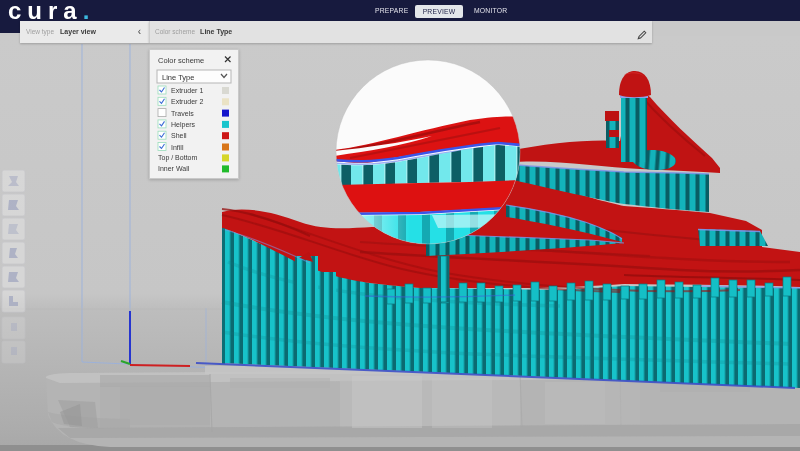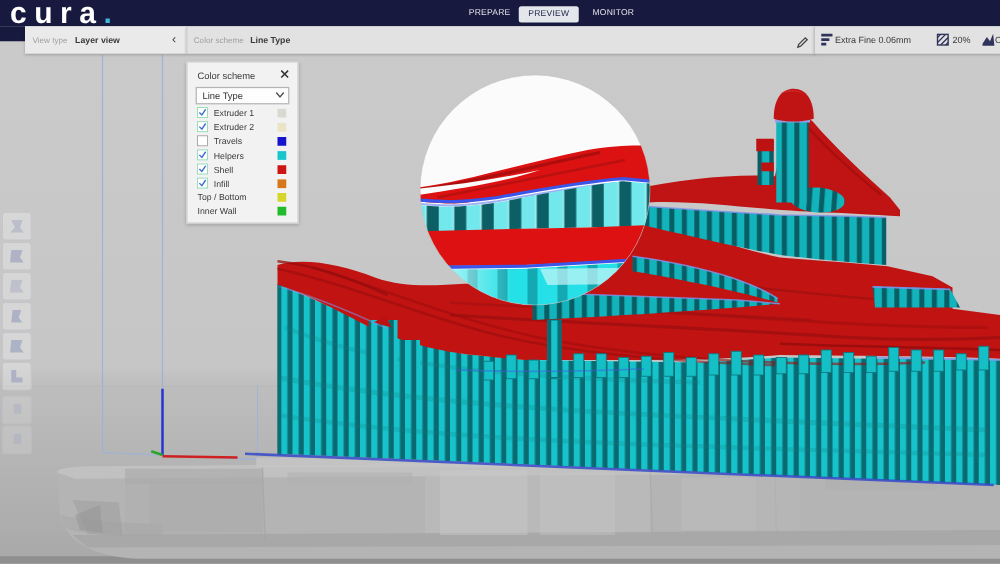--- a/index.html
+++ b/index.html
@@ -205,39 +205,20 @@
 </svg>
 <div id="stage">
 <div id="navbar" class="abs"></div>
 <div id="navcorner" class="abs"></div>
 <div id="logo" class="abs">cura<span>.</span></div>
 <div class="abs tab" style="left:375px;">PREPARE</div>
 <div id="tabPreview" class="abs">PREVIEW</div>
 <div class="abs tab" style="left:474px;">MONITOR</div>
 <div id="toolbar1" class="abs"><span class="lab">View type</span><span class="val">Layer view</span><span class="chev">‹</span></div>
 <div id="toolbar2" class="abs"><span class="lab">Color scheme</span><span class="val">Line Type</span></div>
-<div id="toolbar3" class="abs">
-<svg width="149" height="22" viewBox="0 0 149 22">
-<g fill="#30345c">
-          <rect x="5" y="6" width="9" height="2.2"></rect>
-          <rect x="5" y="9.6" width="6.5" height="2.2"></rect>
-          <rect x="5" y="13.2" width="4" height="2.2"></rect>
-        </g>
-<text x="16" y="13.5" font-size="7.2" fill="#3a3a3a" font-family="Liberation Sans">Extra Fine 0.06mm</text>
-<g transform="translate(98,6.5)" stroke="#30345c" stroke-width="1.1" fill="none">
-<rect x="0" y="0" width="8.5" height="8.5"></rect>
-          <path d="M0,2.5 L2.5,0 M0,6.5 L6.5,0 M2.5,8.5 L8.5,2.5 M6.5,8.5 L8.5,6.5"></path>
-</g>
-<text x="110" y="13.5" font-size="7.2" fill="#3a3a3a" font-family="Liberation Sans">20%</text>
-<g transform="translate(134,6)" fill="#30345c">
-          <path d="M0,8 L3.5,2.5 L6,6 L8.5,0 L9.5,9.5 L0,9.5 Z"></path>
-        </g>
-<text x="144" y="13.5" font-size="7.2" fill="#3a3a3a" font-family="Liberation Sans">O</text>
-</svg>
-</div>
 <div class="abs" id="pencil" style="left:636px;top:27px;">
 <svg width="12" height="12" viewBox="0 0 16 16">
         <path d="M3,13 L4,10 L11,3 L13,5 L6,12 Z M3.5,12.5 L5,12" stroke="#444" stroke-width="1.4" fill="none"></path>
       </svg>
 </div>
 <div id="panel" class="abs">
 <svg width="88" height="128" viewBox="0 0 88 128">
 <text x="8" y="13" font-size="7.5" fill="#3a3a3a" font-family="Liberation Sans">Color scheme</text>
 <path d="M75,6.5 L80.5,12 M80.5,6.5 L75,12" stroke="#333" stroke-width="1.2"></path>
 <rect x="7" y="20" width="74" height="13" fill="#fdfdfd" stroke="#b5b5b5" stroke-width="1"></rect>

